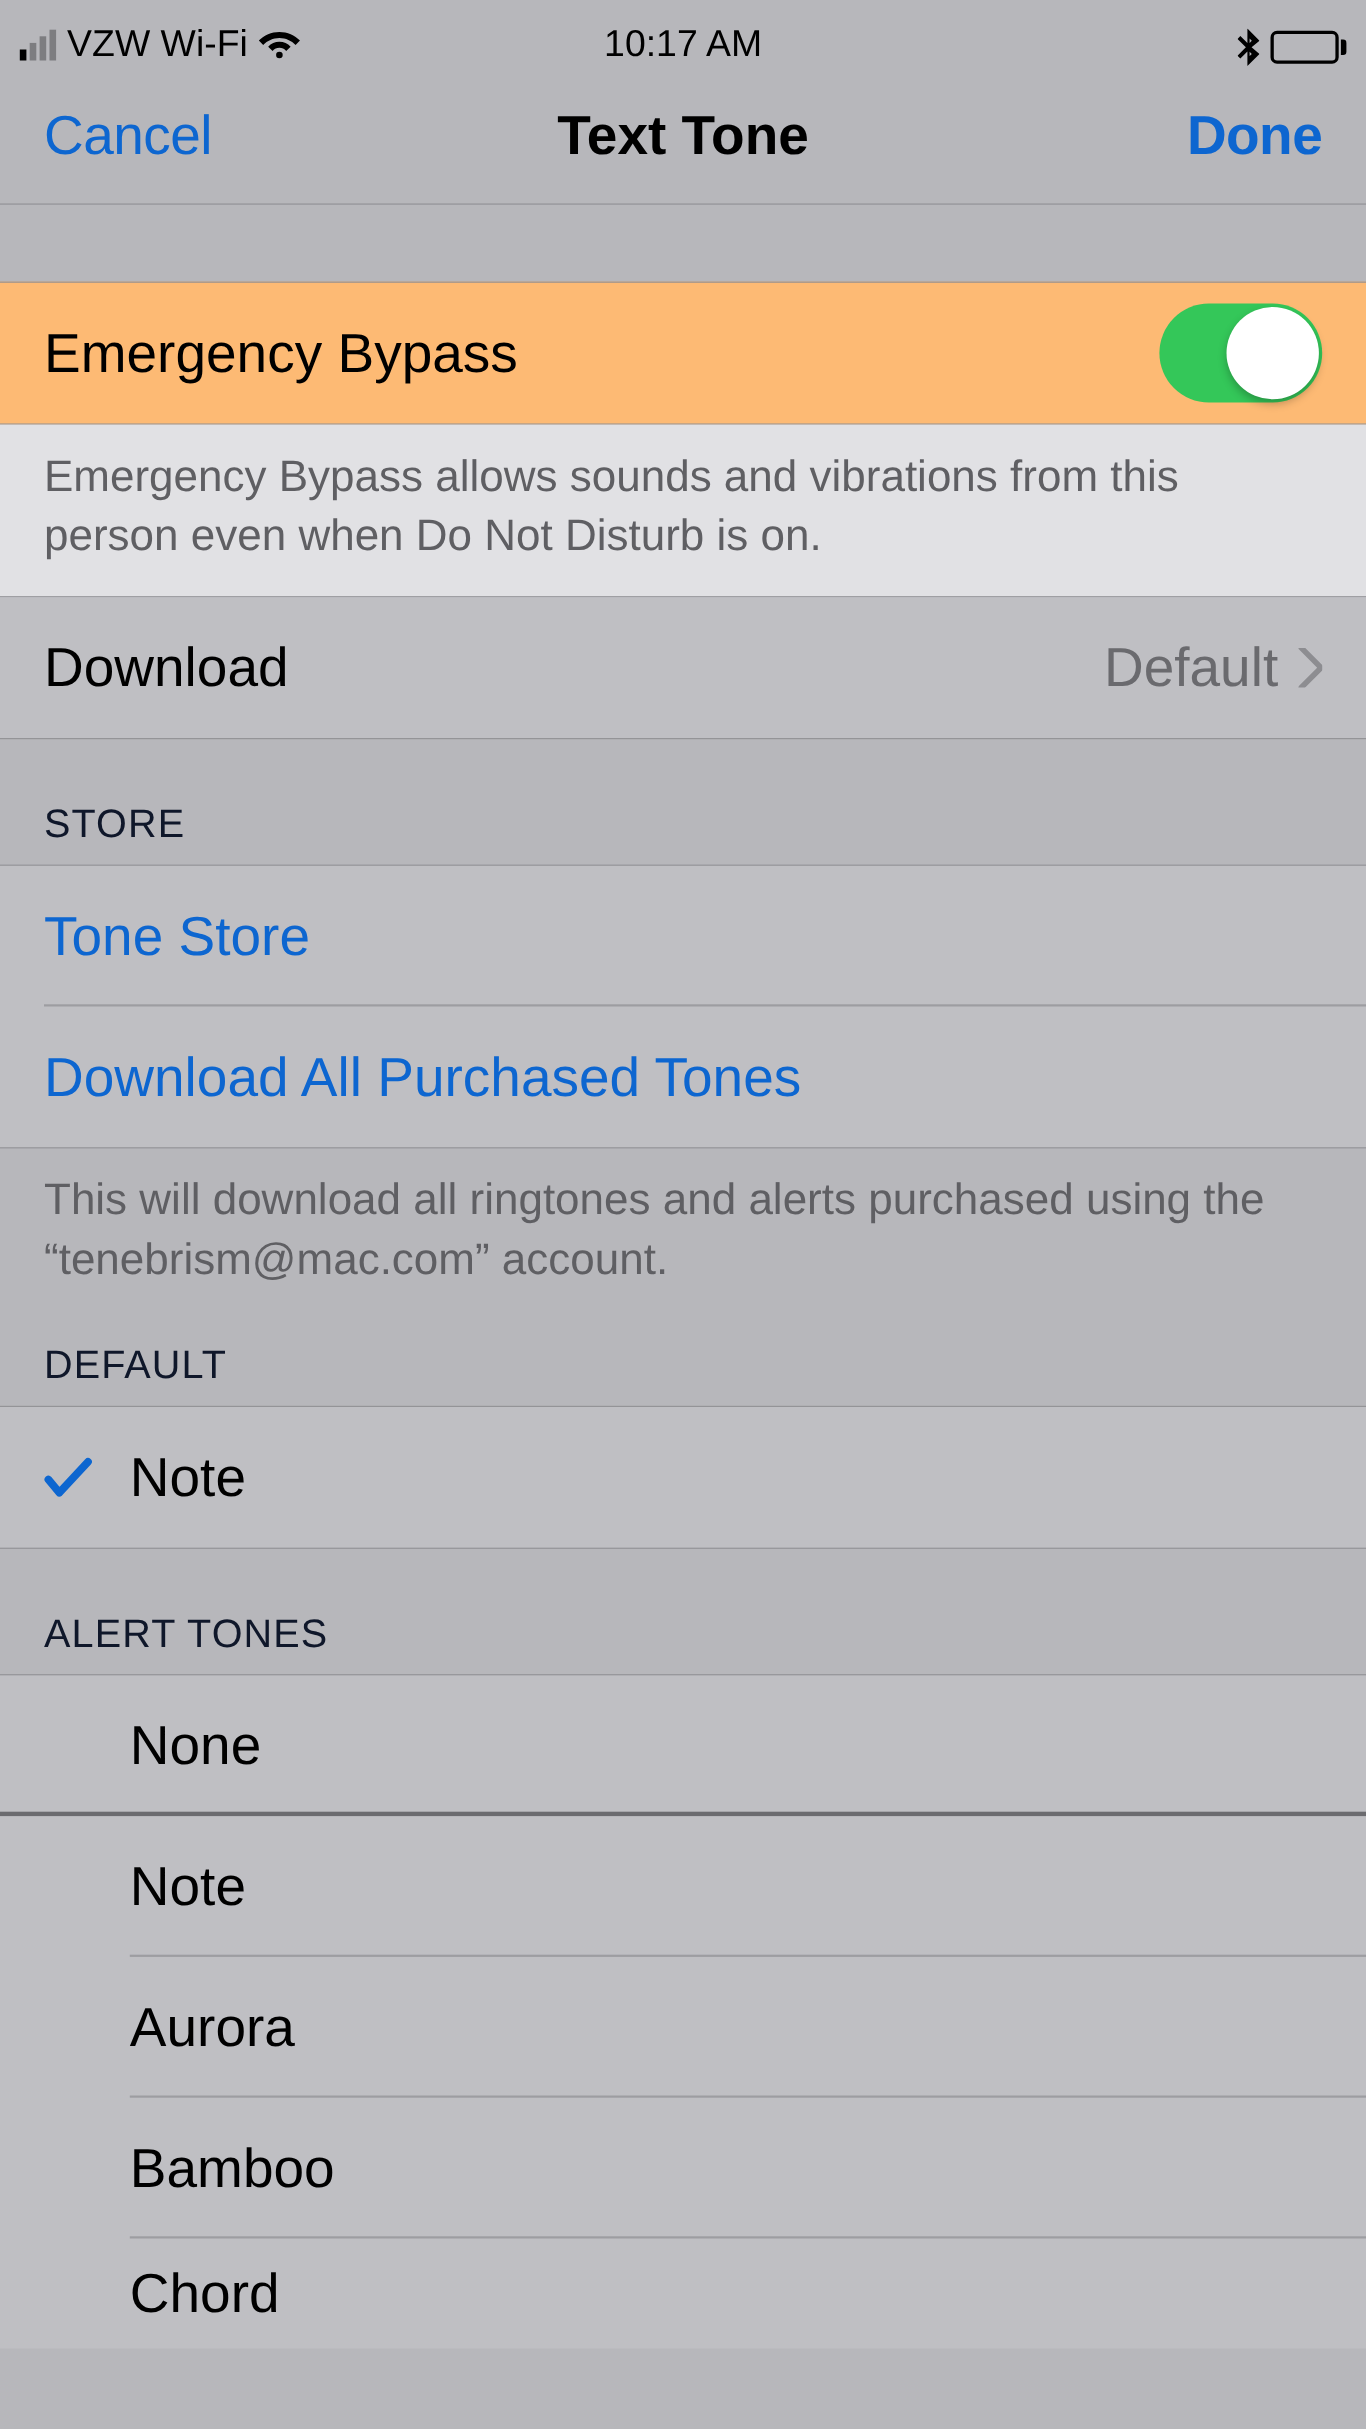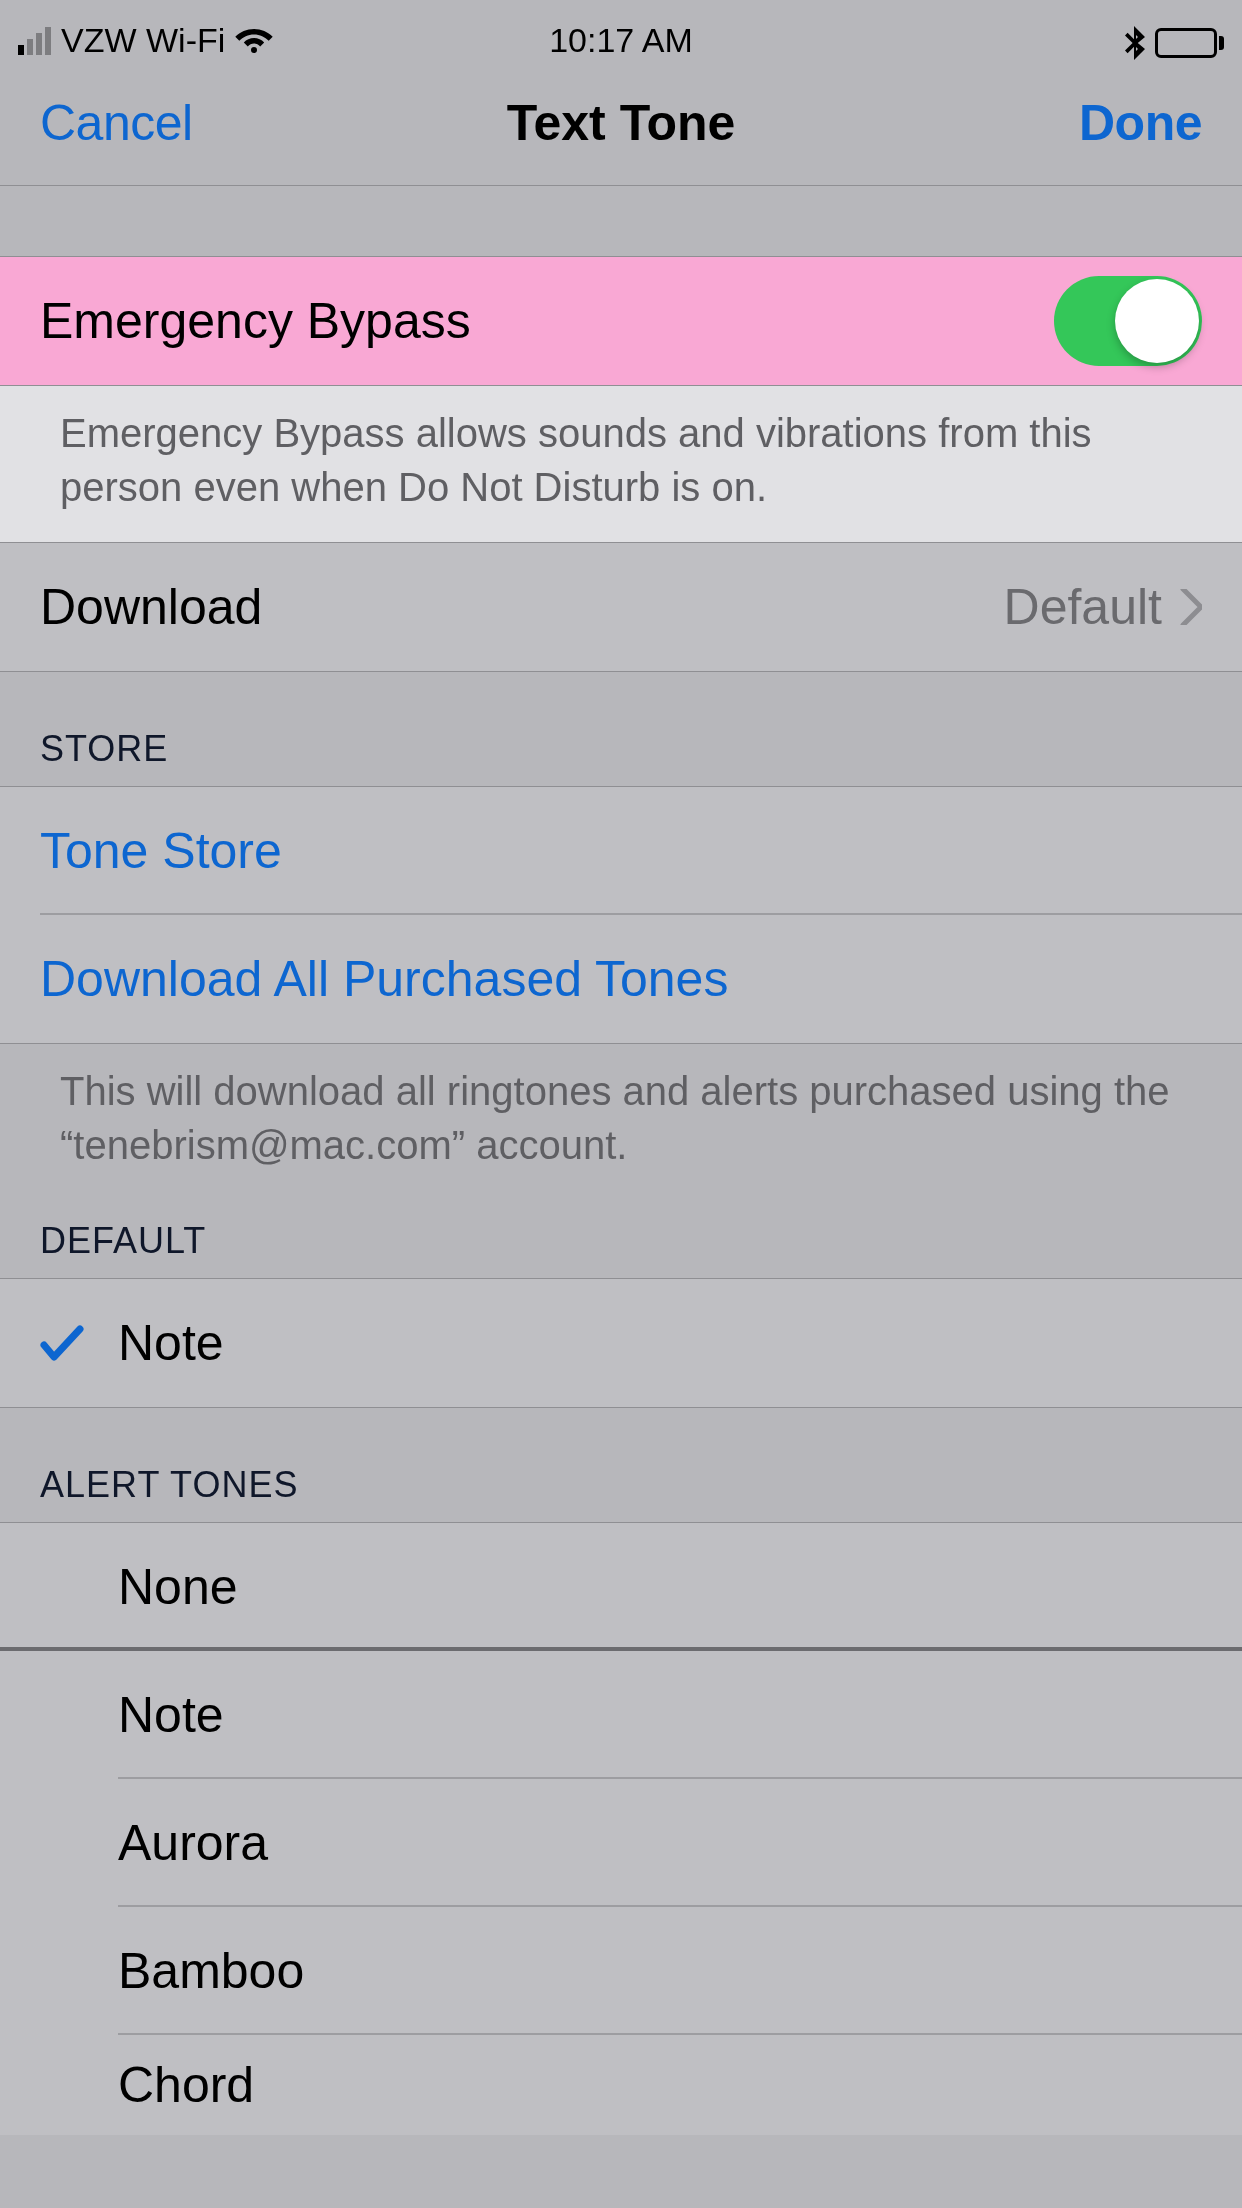--- a/index.html
+++ b/index.html
@@ -45,21 +45,21 @@
     position: relative;
     gap: 30px;
   }
   .nav-cancel, .nav-done { font-size: 50px; color: #0d66d0; letter-spacing: -0.5px; }
   .nav-done { font-weight: 600; }
   .nav-title { position: absolute; left: 0; right: 0; text-align: center; font-size: 50px; font-weight: 700; pointer-events: none; }
 
   
   .group-spacer { height: 70px; }
   .group { border-top: 1px solid #8f8f93; border-bottom: 1px solid #8f8f93; }
-  .group.white { background: #f9a8d4; }
+  .group.white { background: #fdba74; }
   .group.dim   { background: #bfbfc3; }
 
   .cell {
     display: flex;
     align-items: center;
     min-height: 128px;
     padding: 0 40px;
     position: relative;
     font-size: 50px;
   }
@@ -78,21 +78,21 @@
   .inset-sep.indent::after { left: 118px; }
   .full-sep::after {
     content: "";
     position: absolute;
     left: 0; right: 0; bottom: 0;
     height: 4px;
     background: #6b6b6f;
   }
 
   .footer-text {
-    padding: 20px 40px 28px 60px;
+    padding: 20px 40px 28px 40px;
     font-size: 40px;
     color: #5f5f63;
     line-height: 1.35;
   }
   .footer-text.lighter { background: #e1e1e4; }
 
   .section-header {
     padding: 56px 40px 16px 40px;
     font-size: 36px;
     letter-spacing: 1px;

